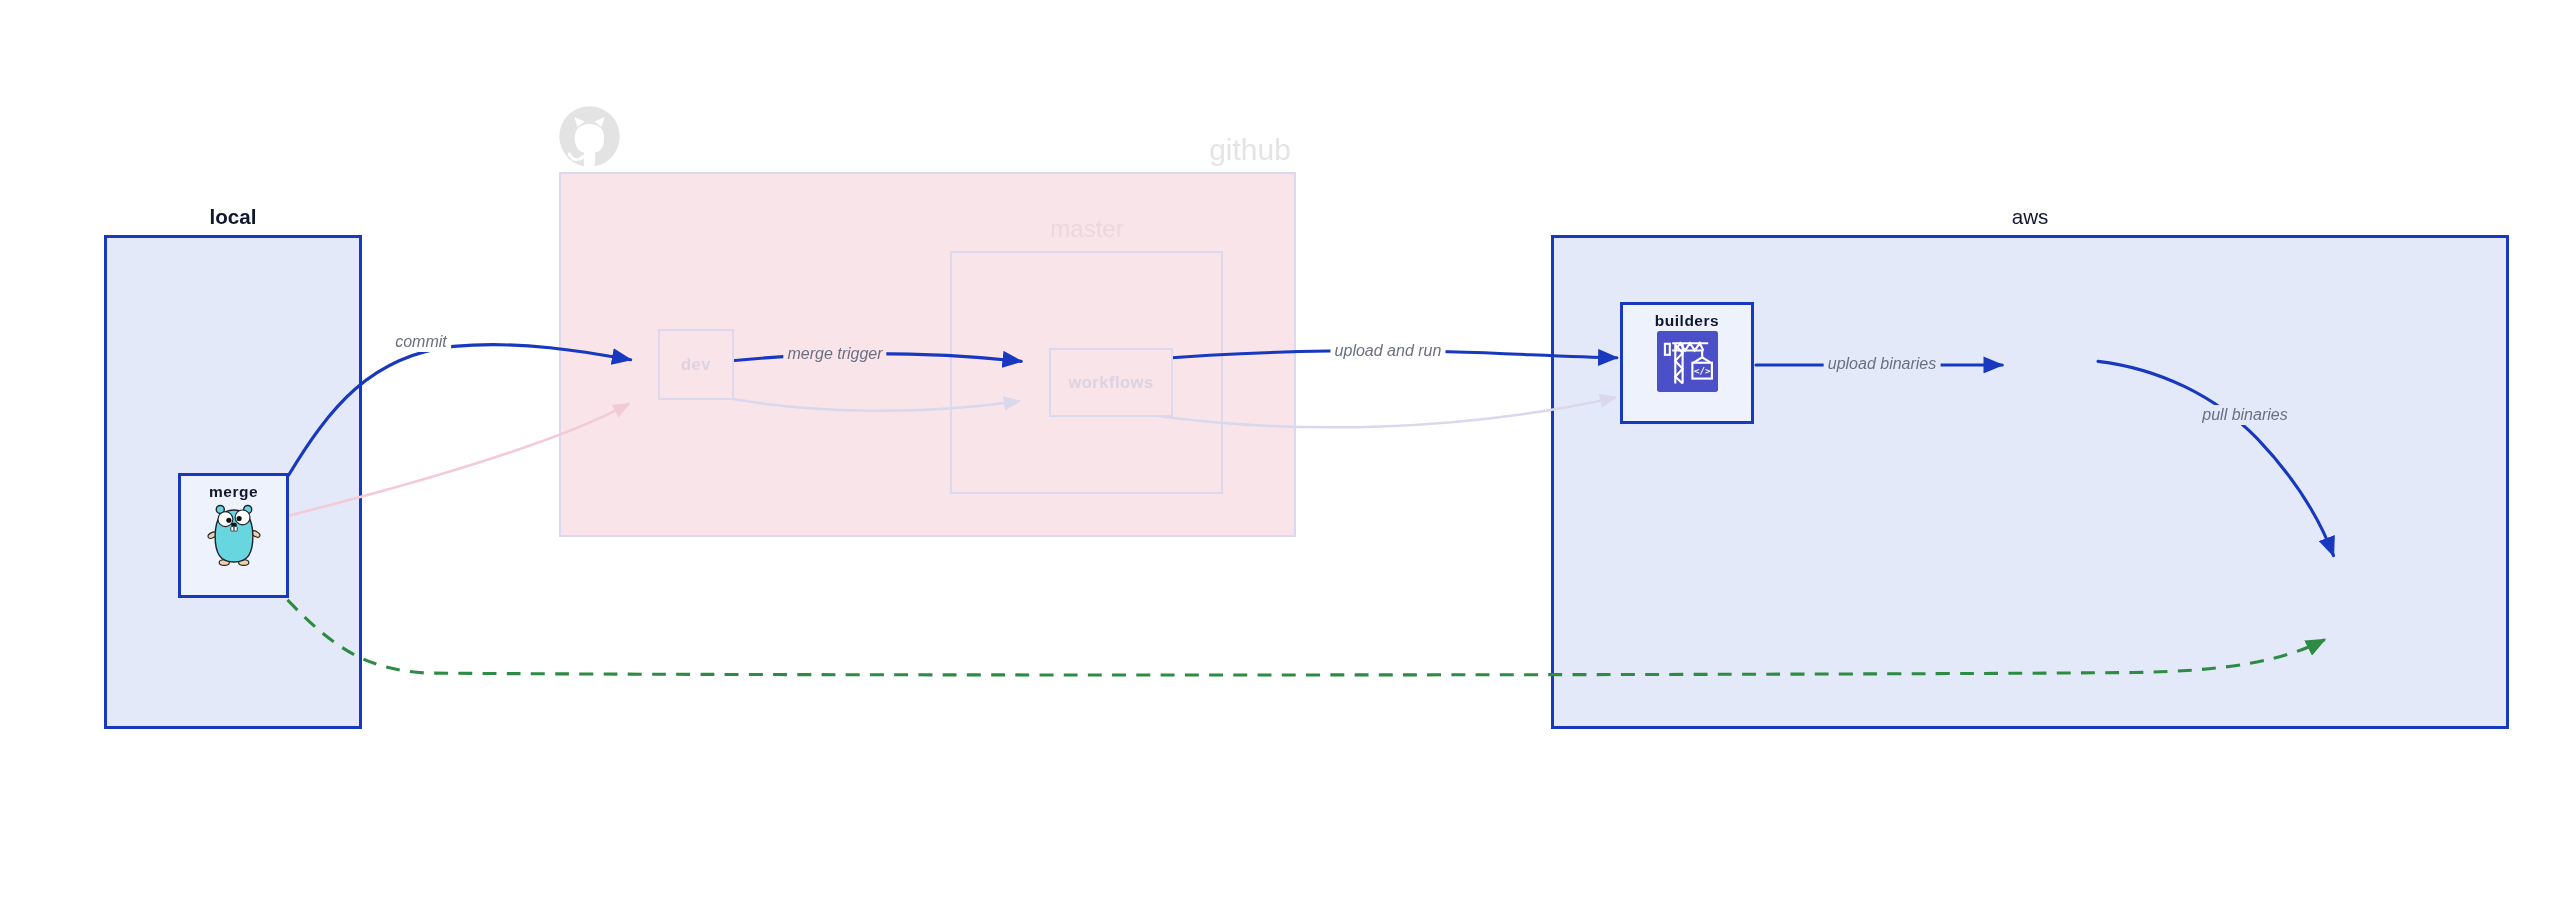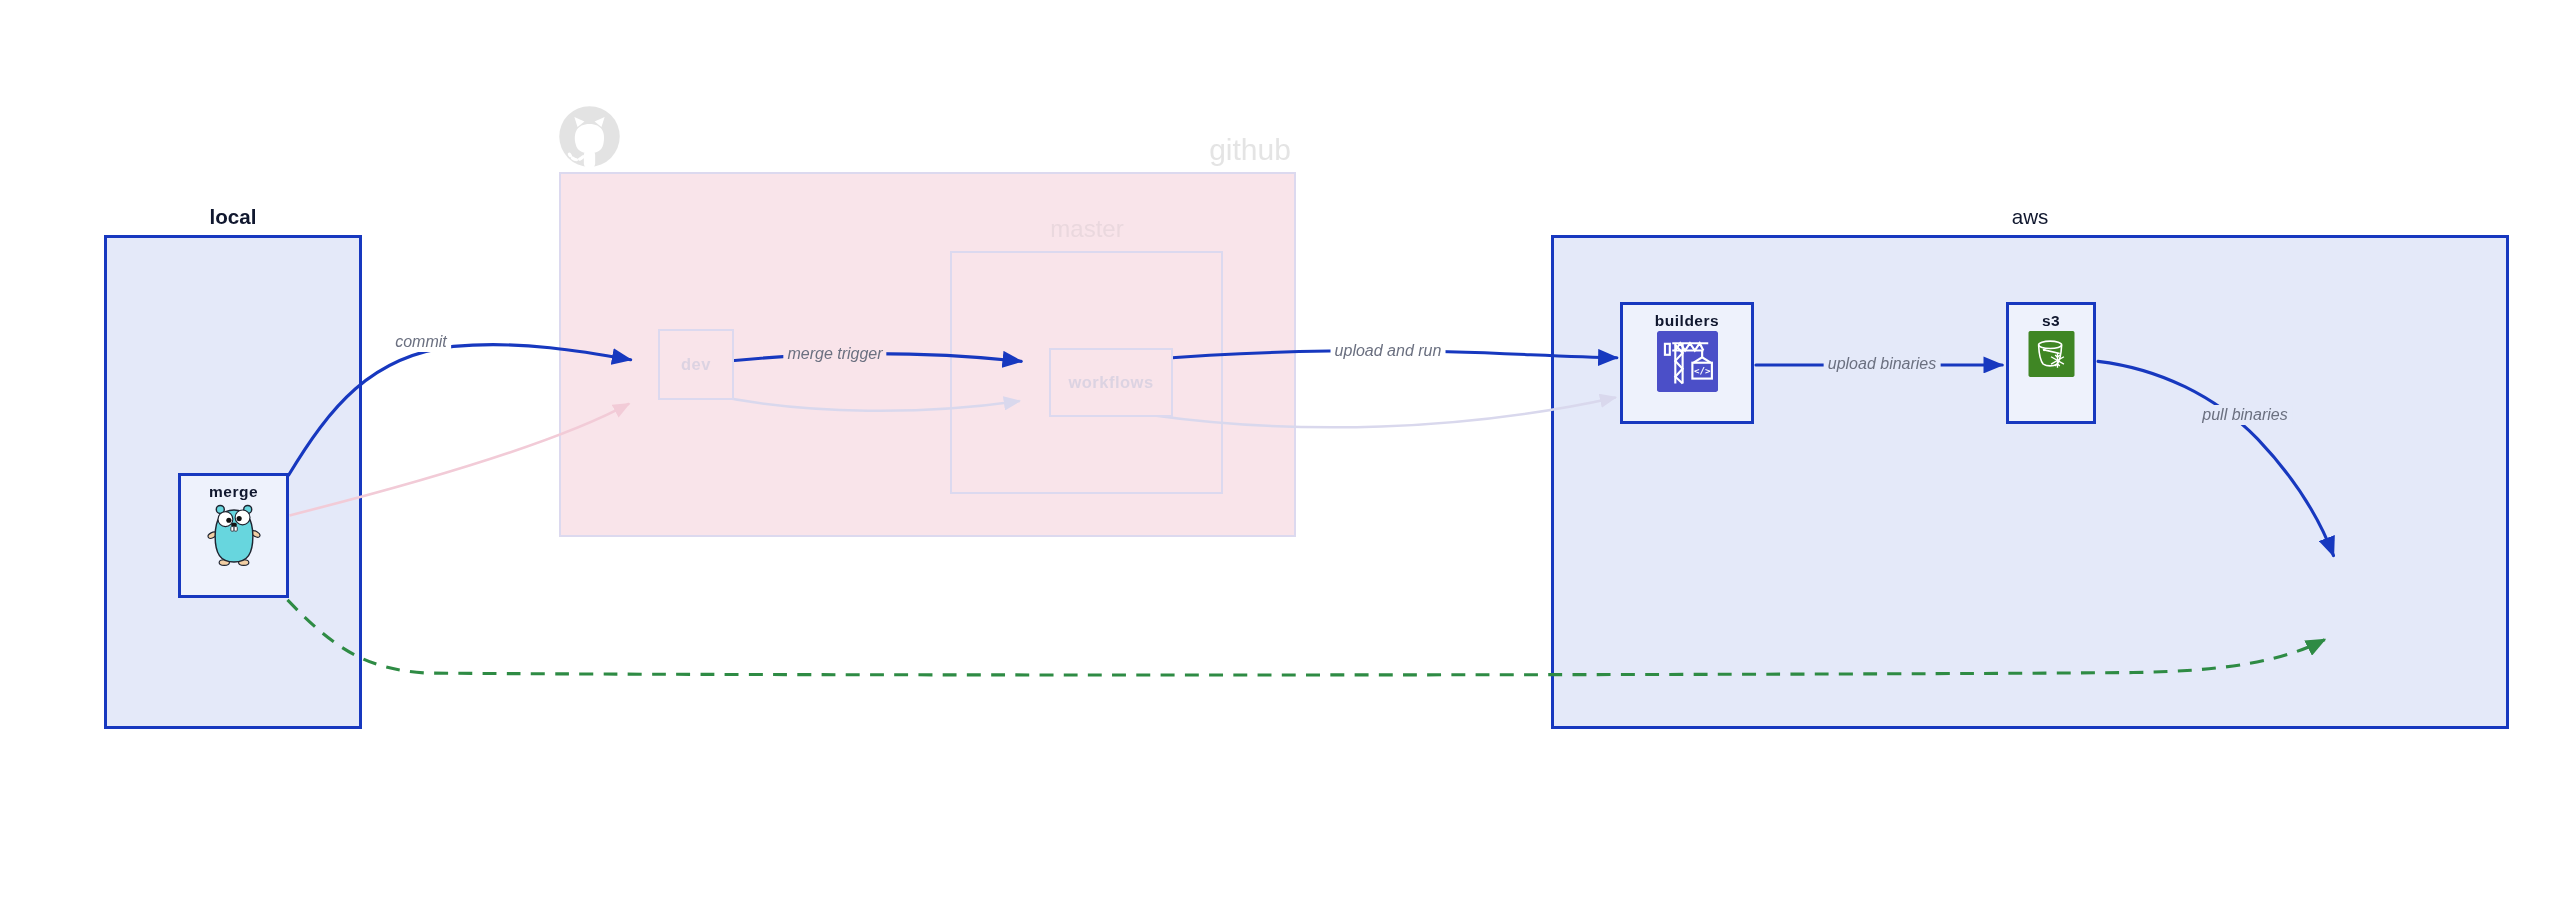--- a/index.html
+++ b/index.html
@@ -185,41 +185,20 @@
         <path d="M25,20 H84 M25,32 H76"></path>
         <path d="M30,32 L38,20 L46,32 L54,20 L62,32 L70,20 L76,32"></path>
         <path d="M74,32 V43"></path>
         <path d="M60,52 L74,43 L88,52"></path>
         <rect x="58" y="52" width="32" height="26"></rect>
       </g>
       <text x="74" y="70" text-anchor="middle" fill="#ffffff" font-size="15" font-weight="bold" font-family="DejaVu Sans Mono, monospace">&lt;/&gt;</text>
     </svg>
   </div>
 
-  <div class="node node-solid" style="left:2006px;top:302px;width:90px;height:122px;">
-    <div class="node-label">s3</div>
-    <svg class="icon-tile" width="47" height="46" viewBox="0 0 100 100">
-      <rect x="0" y="0" width="100" height="100" rx="3" style="fill:var(--s3-icon-bg)"></rect>
-      <g stroke="#ffffff" stroke-width="3.5" fill="none">
-        <ellipse cx="47" cy="30" rx="25" ry="8"></ellipse>
-        <path d="M22,31 C23,52 27,66 32,72"></path>
-        <path d="M72,31 C71,52 67,66 62,72"></path>
-        <path d="M32,72 C40,77 54,77 62,72"></path>
-        <path d="M34,41 L68,49"></path>
-      </g>
-      <circle cx="34" cy="41" r="3" fill="#ffffff"></circle>
-      <g stroke="#ffffff" stroke-width="3" fill="none">
-        <path d="M63,48 V80"></path>
-        <path d="M49,56 L77,72"></path>
-        <path d="M77,56 L49,72"></path>
-        <path d="M58,52 L63,57 L68,52"></path>
-        <path d="M58,76 L63,71 L68,76"></path>
-      </g>
-    </svg>
-  </div>
 
 
   <div class="edge-label bg-white" style="left:421px;top:342px;">commit</div>
   <div class="edge-label bg-pink" style="left:835px;top:354px;">merge trigger</div>
   <div class="edge-label bg-white" style="left:1388px;top:351px;">upload and run</div>
   <div class="edge-label bg-panel" style="left:1882px;top:364px;">upload binaries</div>
   <div class="edge-label bg-panel" style="left:2245px;top:415px;">pull binaries</div>
 
 
 </div>

